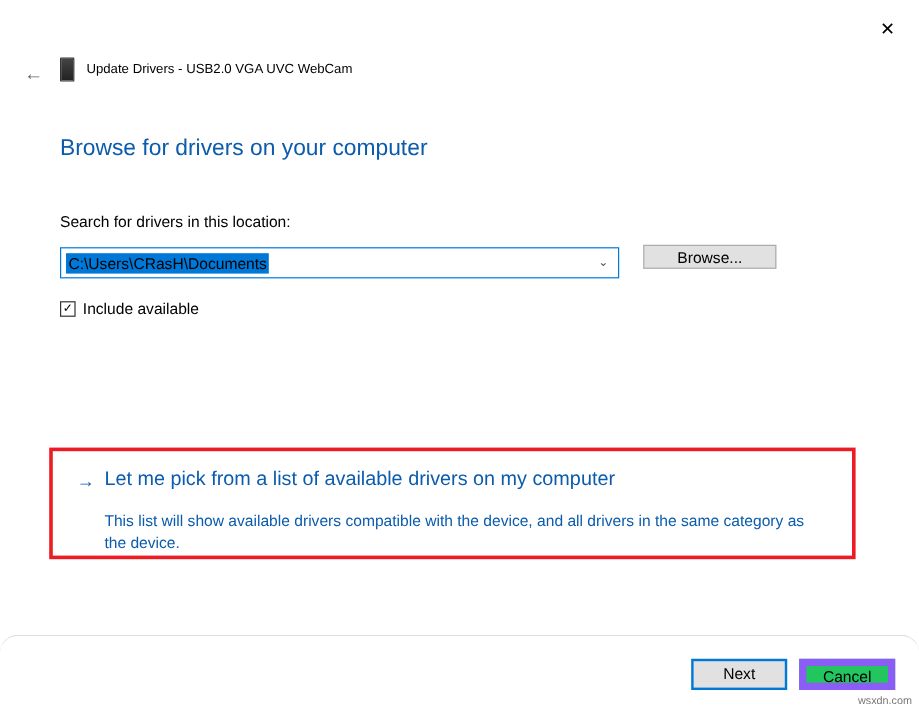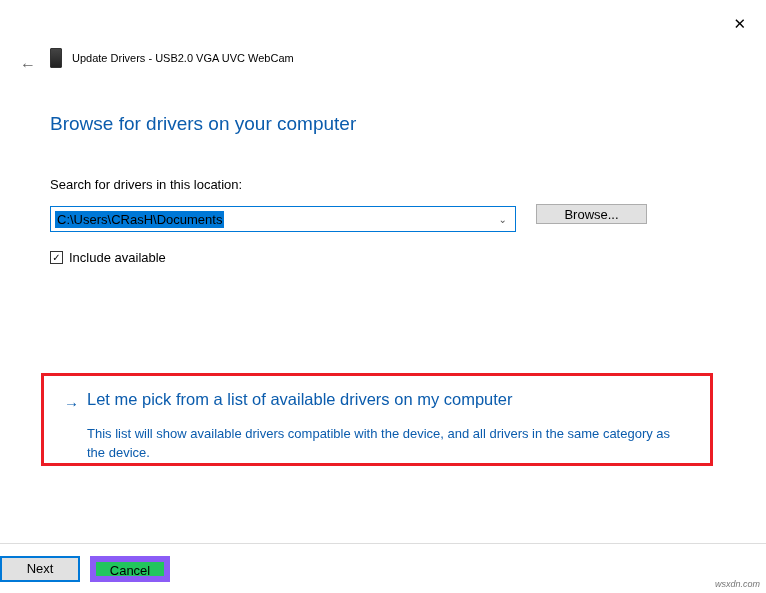--- a/index.html
+++ b/index.html
@@ -137,48 +137,48 @@
     color: #0b5cad;
     font-size: 13px;
     line-height: 1.45;
     max-width: 590px;
   }
   .footer {
     position: absolute;
     bottom: 0;
     left: 0;
     right: 0;
-    height: 50px;
+    height: 64px;
     border-top: 1px solid #ddd;
     display: flex;
-    justify-content: flex-start;
+    justify-content: flex-end;
     align-items: center;
     gap: 10px;
     padding-right: 20px;
+    border-radius: 15px;
   }
   .btn {
     width: 80px;
     height: 26px;
     background: #22c55e;
     border: 6px solid #8b5cf6;
     font-family: inherit;
     font-size: 13px;
     cursor: pointer;
   }
   .btn.primary {
     border: 2px solid #0078d7;
     background: #e1e1e1;
   }
   .watermark {
     position: absolute;
     bottom: 4px;
     right: 6px;
     font-size: 9px;
     color: #777;
-    font-style: italic;
   }
 </style>
 </head>
 <body>
 
 <div class="close-x">✕</div>
 
 <div class="back-arrow">←</div>
 
 <div class="title-row">

